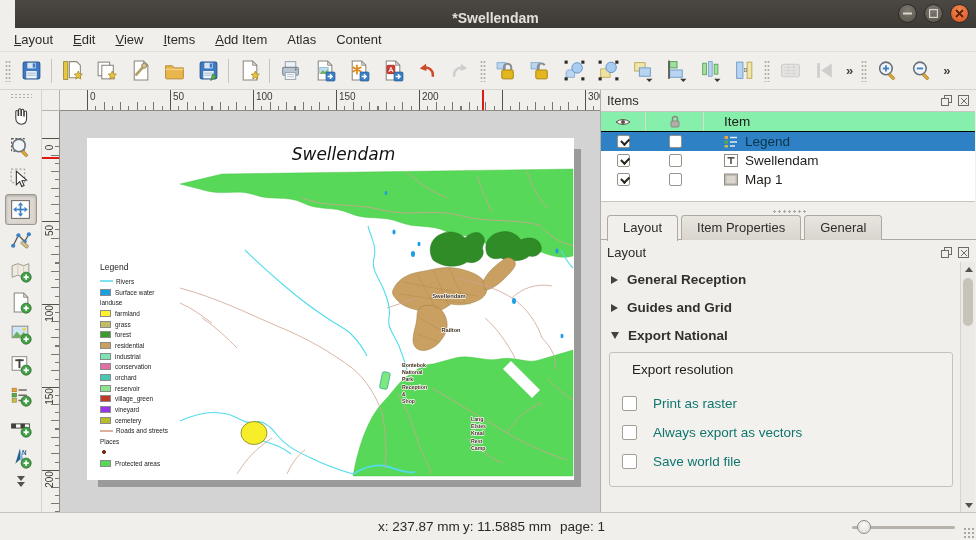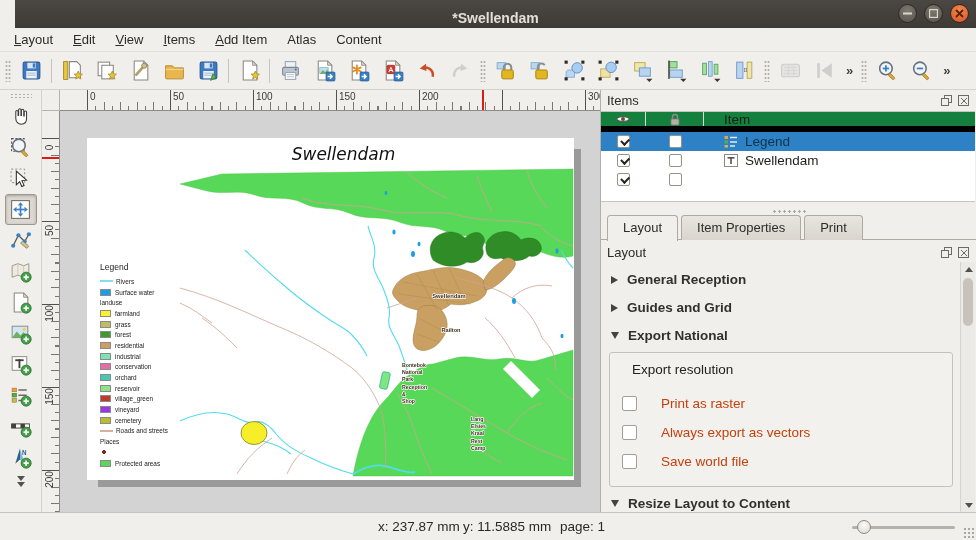--- a/index.html
+++ b/index.html
@@ -64,21 +64,21 @@
 .lg-dot{width:4px;height:4px;border-radius:50%;border:1px solid #571708;margin:0 6px 0 2px;flex:0 0 auto}
 .lg-label{font-size:6.4px;color:#222;white-space:nowrap}
 .map-label{font-family:"Liberation Sans",sans-serif;font-weight:bold;fill:#3f2f1c;stroke:#fff;stroke-width:1.3px;paint-order:stroke;stroke-linejoin:round}
 
 
 .rightpanel{position:absolute;left:600px;top:90px;right:0;bottom:28px;background:#f1efec;border-left:1px solid #b3afa8}
 .dock-title{height:21px;display:flex;align-items:center;padding:0 6px;font-size:13px;color:#2e2c29}
 .dock-icons{margin-left:auto;display:flex;gap:4px}
 .dock-icon{display:block}
 .items-tree{position:absolute;left:0;top:21px;right:1px;height:91px;background:#fff;border-top:1px solid #c9c5be;border-bottom:1px solid #c9c5be;font-size:13.5px;color:#1e1d1b}
-.tree-hdr{display:flex;height:20px;background:#15803d;border-bottom:6px solid #000000}
+.tree-hdr{display:flex;height:20px;background:#86efac;border-bottom:1px solid #000000}
 .tree-hdr .c1,.tree-row .c1{width:45px;display:flex;align-items:center;justify-content:center;border-right:1px solid #ddd9d3}
 .tree-hdr .c2,.tree-row .c2{width:58px;display:flex;align-items:center;justify-content:center;border-right:1px solid #ddd9d3}
 .tree-hdr .c3,.tree-row .c3{flex:1;display:flex;align-items:center;padding-left:20px}
 .tree-row{display:flex;height:19px}
 .tree-row .c1,.tree-row .c2{border-right:none}
 .tree-row.selected{background:#2e81c4}
 .tree-row.selected .c3{color:#0c3349;font-weight:normal}
 .cbx{width:13px;height:13px;background:#fff;border:1px solid #97928a;border-radius:2px;position:relative}
 .cbx.checked::after{content:"";position:absolute;left:2.5px;top:2px;width:6px;height:3.5px;border-left:2px solid #26231f;border-bottom:2px solid #26231f;transform:rotate(-45deg)}
 .row-icon{margin-right:7px;display:block}
@@ -95,21 +95,21 @@
 .section{position:absolute;left:10px;display:flex;align-items:center;gap:9px;font-size:13.5px;font-weight:bold;color:#33302b}
 .tri-r{width:0;height:0;border-top:4.5px solid transparent;border-bottom:4.5px solid transparent;border-left:7px solid #45413b}
 .tri-d{width:0;height:0;border-left:4.5px solid transparent;border-right:4.5px solid transparent;border-top:7px solid #45413b}
 .groupbox{position:absolute;left:8px;top:262px;width:344px;height:135px;border:1px solid #c6c2bb;border-radius:3px;background:#f3f1ee}
 .gb-label{position:absolute;left:22px;top:9px;font-size:13.5px;color:#23211e}
 .spinbox{position:absolute;left:99px;top:0px;width:215px;height:26px;background:#fff;border:1px solid #aeaaa2;border-radius:2.5px;display:flex;align-items:center}
 .spin-val{font-size:13.5px;color:#1c1b19;padding-left:8px;flex:1}
 .spin-btns{width:19px;height:100%;border-left:1px solid #c9c5be;display:flex;flex-direction:column;align-items:center;justify-content:center;gap:3px}
 .spin-up{width:0;height:0;border-left:4px solid transparent;border-right:4px solid transparent;border-bottom:5px solid #55504a}
 .spin-down{width:0;height:0;border-left:4px solid transparent;border-right:4px solid transparent;border-top:5px solid #55504a}
-.gb-check{position:absolute;left:12px;display:flex;align-items:flex-start;gap:24px;font-size:13.5px;color:#c2410c}
+.gb-check{position:absolute;left:12px;display:flex;align-items:flex-start;gap:16px;font-size:13.5px;color:#0f766e}
 .cbx2{width:15px;height:15px;background:#fff;border:1px solid #a39e96;border-radius:2px}
 
 
 .pscroll{position:absolute;right:1px;top:172px;width:15px;height:250px;background:#eceae6;border-left:1px solid #d7d3cc}
 .ps-btn{position:absolute;left:0;width:15px;height:14px;display:flex;align-items:center;justify-content:center}
 .ps-up{top:0}.ps-down{bottom:0}
 .ps-thumb{position:absolute;left:2px;top:16px;width:10px;height:48px;background:#c7c3bb;border-radius:5px}
 
 
 .statusbar{position:absolute;left:0;right:0;bottom:0;height:28px;background:#f1efec;border-top:1px solid #c8c4bd;font-size:13.5px;color:#2b2926}
@@ -739,28 +739,35 @@
             <span>Swellendam</span>
           </span>
       </div>
       <div class="tree-row">
         <span class="c1">
             <span class="cbx checked"></span>
           </span>
         <span class="c2">
             <span class="cbx"></span>
           </span>
+        <span class="c3">
+            <svg class="row-icon" width="14" height="13">
+              <rect x="0.5" y="1" width="13" height="11" fill="#c2beb6" stroke="#8f8b84"></rect>
+              <rect x="2.5" y="3" width="9" height="7" fill="#dad6cf"></rect>
+            </svg>
+            <span>Map 1</span>
+          </span>
       </div>
     </div>
     <div class="splitter-dots"></div>
 
     <div class="tabs">
       <div class="tab active">Layout</div>
       <div class="tab">Item Properties</div>
-      <div class="tab">Print</div>
+      <div class="tab">General</div>
     </div>
     <div class="tabline"></div>
 
     <div class="dock-title layout-dock-title">
       <span>Layout</span>
       <span class="dock-icons">
         <svg class="dock-icon" width="13" height="13">
             <rect x="4.5" y="1.5" width="7" height="7" fill="none" stroke="#6f6b64"></rect>
             <rect x="1.5" y="4.5" width="7" height="7" fill="#f1efec" stroke="#6f6b64"></rect>
           </svg>
@@ -793,24 +800,20 @@
       <div class="gb-check" style="top:72px">
           <span class="cbx2"></span>
           <span>Always export as vectors</span>
         </div>
       <div class="gb-check" style="top:101px">
           <span class="cbx2"></span>
           <span>Save world file</span>
         </div>
     </div>
 
-    <div class="section" style="top:406px">
-        <span class="tri-d"></span>
-        <span>Resize Layout to Content</span>
-      </div>
 
     <div class="pscroll">
       <div class="ps-btn ps-up">
           <span class="spin-up"></span>
         </div>
       <div class="ps-thumb"></div>
       <div class="ps-btn ps-down">
           <span class="spin-down"></span>
         </div>
     </div>

